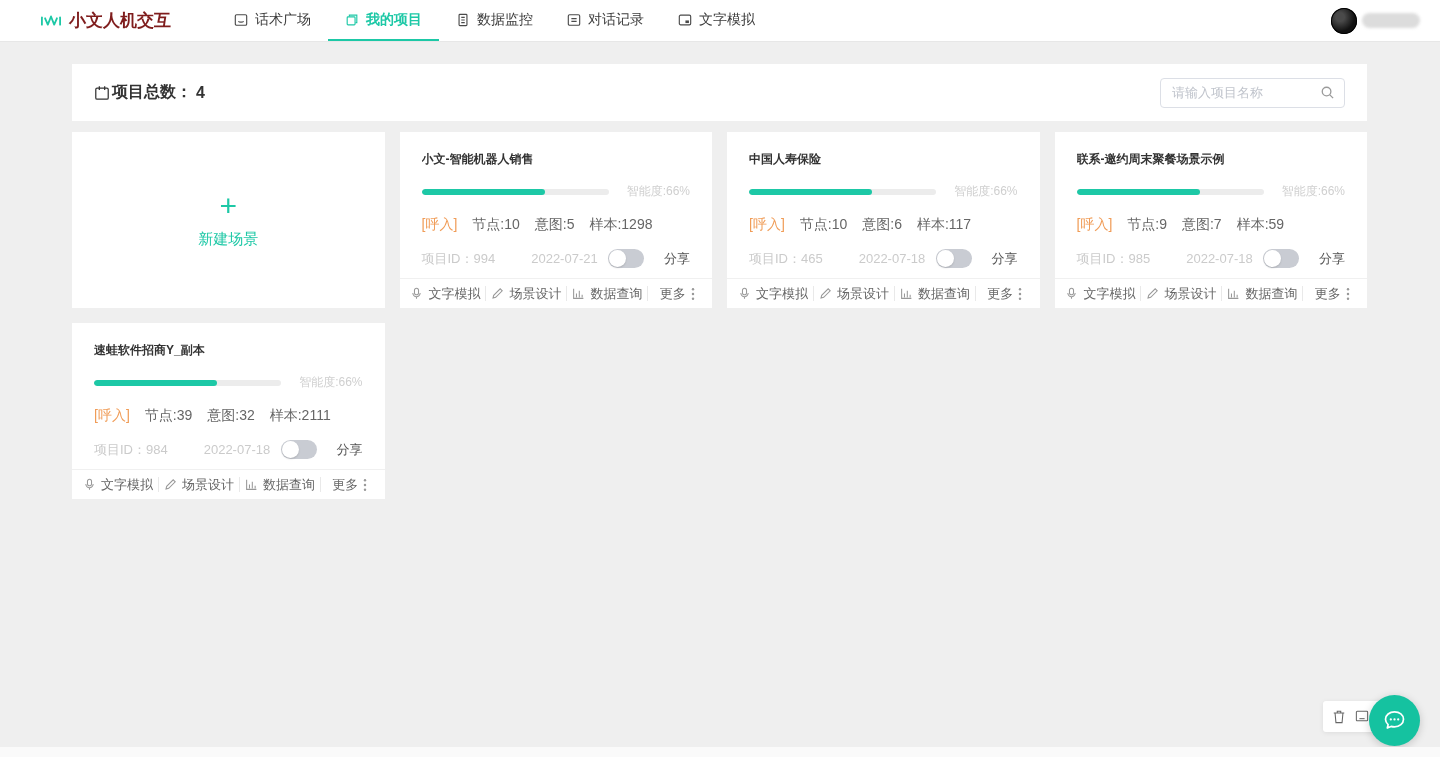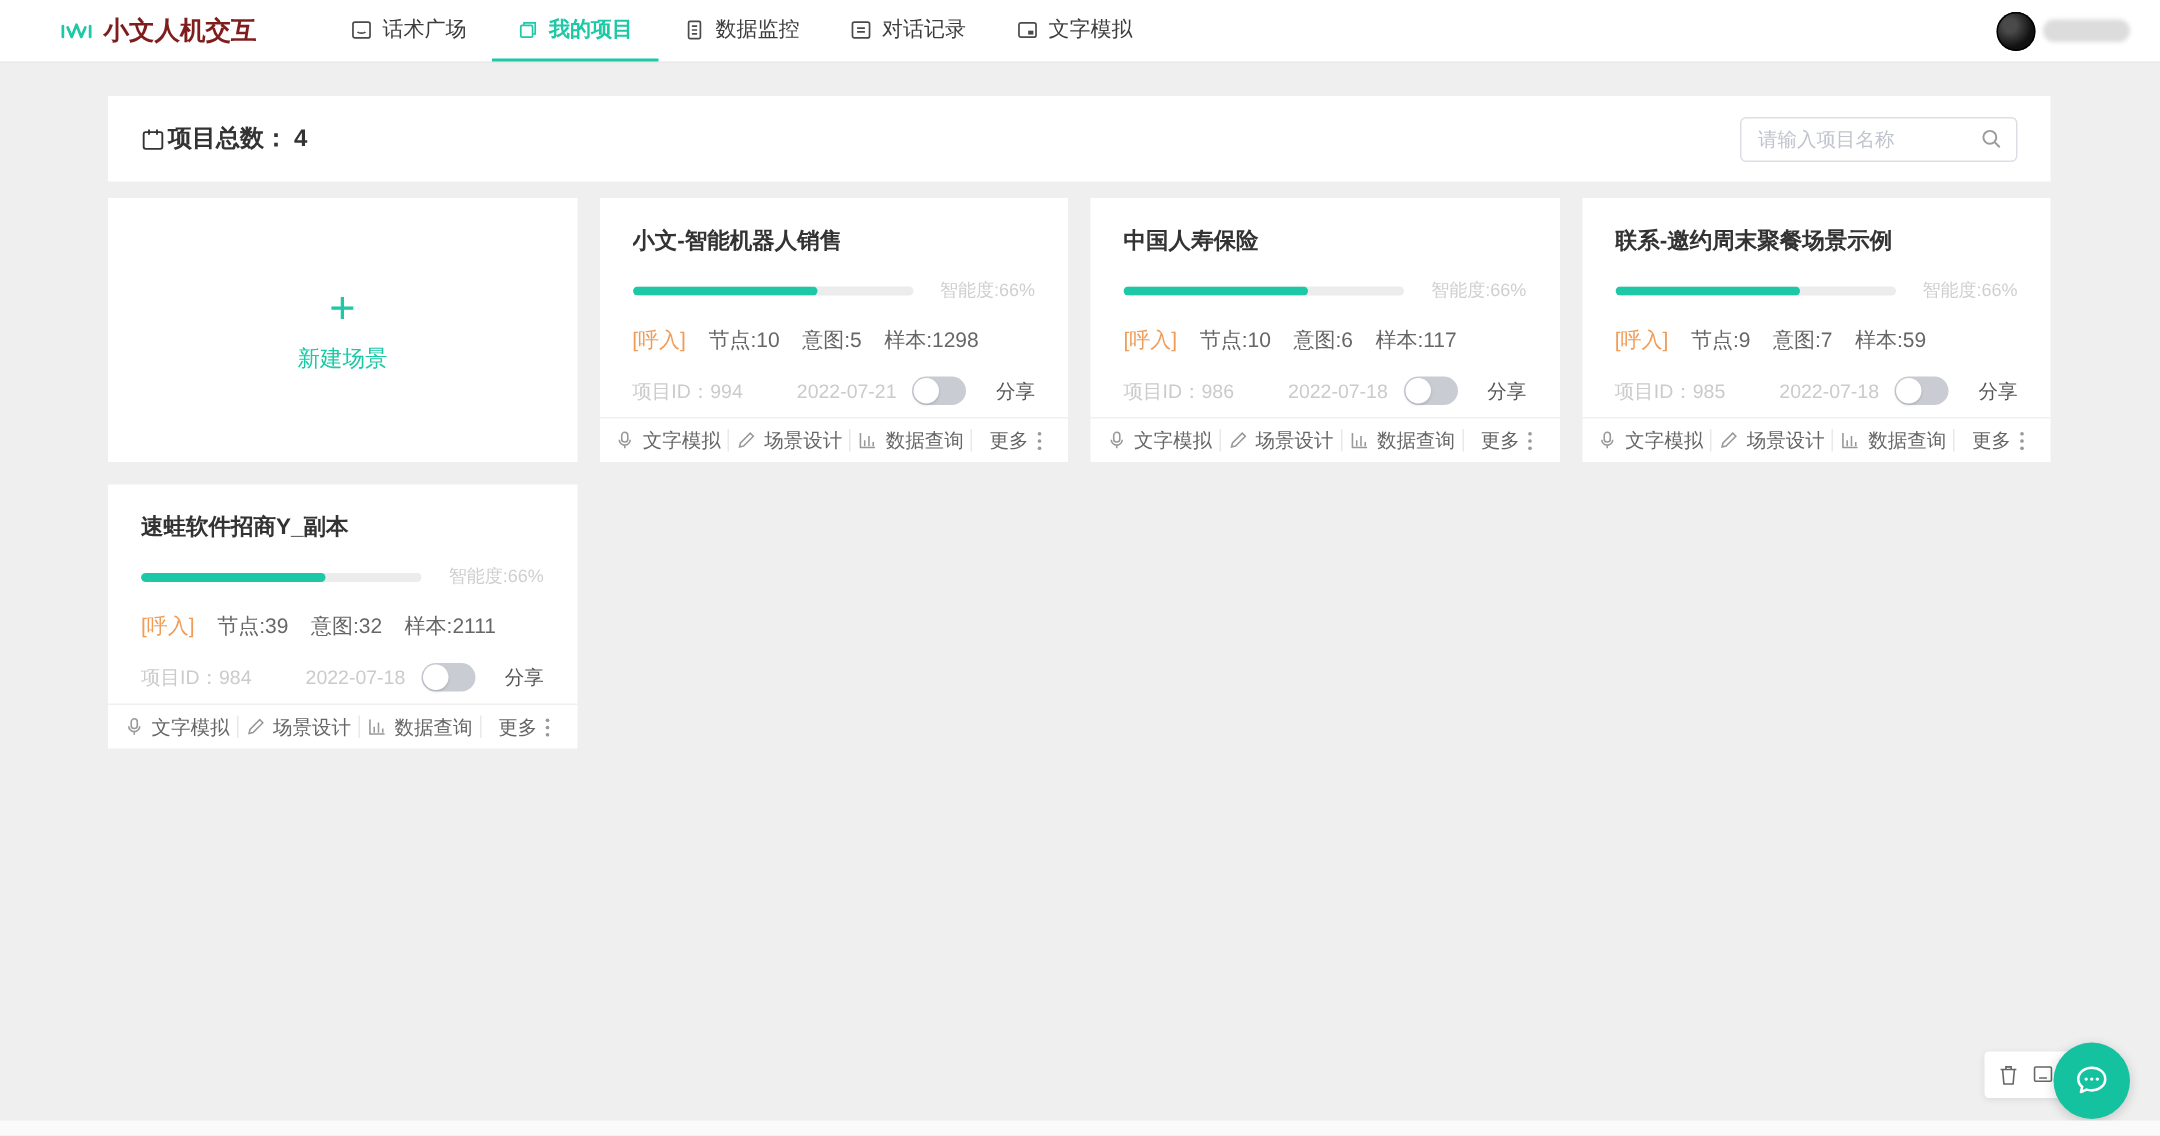--- a/index.html
+++ b/index.html
@@ -52,21 +52,21 @@
   .new-card {
     display:flex; flex-direction:column; align-items:center; justify-content:center;
     gap:9px; color:#1dc8a6; cursor:pointer;
   }
   .new-card .plus { font-size:30px; font-weight:300; line-height:1; }
   .new-card .new-label { font-size:15px; }
 
   
   .pcard { display:flex; flex-direction:column; }
   .pcard-body { padding:19px 22px 0; flex:1; }
-  .pcard-title { font-size:15px; font-weight:bold; color:#333; white-space:nowrap; overflow:hidden; }
+  .pcard-title { font-size:12px; font-weight:bold; color:#333; white-space:nowrap; overflow:hidden; }
   .progress-row { display:flex; align-items:center; margin-top:15px; }
   .progress-track { width:187px; height:6px; background:#ececec; border-radius:3px; overflow:hidden; }
   .progress-fill { height:100%; background:#1dc8a6; border-radius:3px; }
   .intel { margin-left:auto; font-size:12px; color:#cfcfcf; }
   .stats-row { display:flex; align-items:center; gap:15px; margin-top:16px; font-size:14px; color:#666; }
   .call-tag { color:#f09c57; }
   .meta-row { display:flex; align-items:center; margin-top:15px; font-size:13px; color:#cbcbcb; }
   .meta-date { margin-left:36px; }
   .share { margin-left:auto; display:flex; align-items:center; gap:20px; }
   .toggle { width:36px; height:19px; border-radius:10px; background:#c9ccd3; position:relative; cursor:pointer; }
@@ -264,21 +264,21 @@
           <span class="intel">智能度:66%</span>
         </div>
         <div class="stats-row">
           <span class="call-tag">[呼入]</span>
           <span>节点:10</span>
           <span>意图:6</span>
           <span>样本:117</span>
         </div>
         <div class="meta-row">
           <span>项目ID：</span>
-            <span>986</span>
+            <span>465</span>
           <span class="meta-date">2022-07-18</span>
           <span class="share">
             <span class="toggle">
                 <span class="knob"></span>
               </span>
             <span class="share-label">分享</span>
           </span>
         </div>
       </div>
       <div class="pcard-footer">

